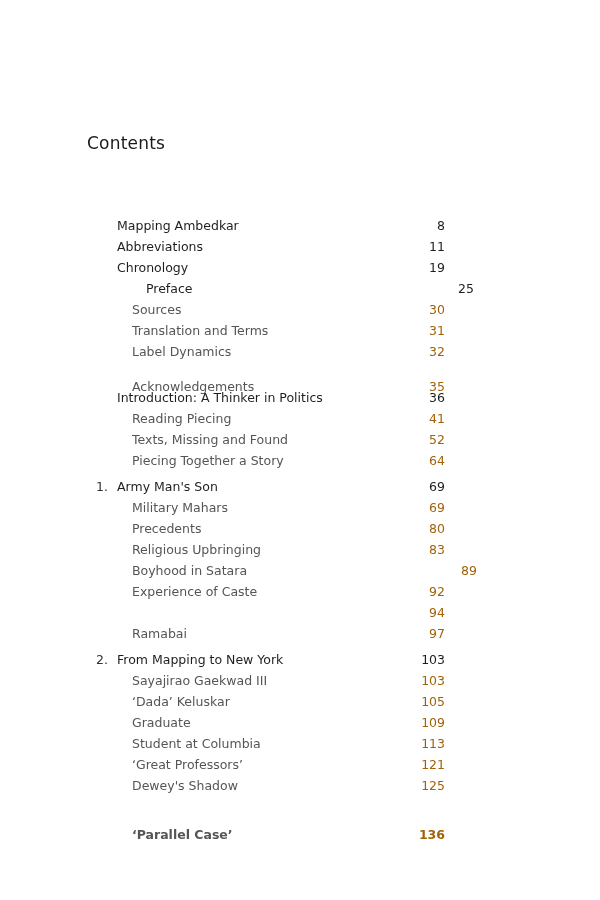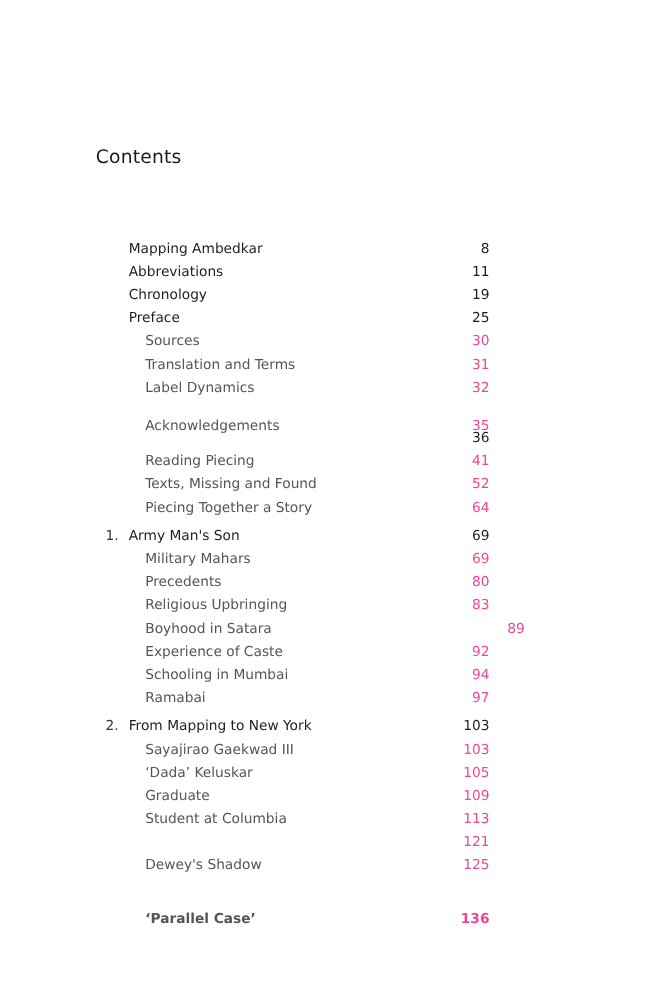--- a/index.html
+++ b/index.html
@@ -49,61 +49,62 @@
       white-space: nowrap;
     }
     .row .page {
       position: absolute;
       right: 83px;
       text-align: right;
     }
     .row.main .label { left: 117px; color: #1e1e1e; }
     .row.main .page { color: #1e1e1e; }
     .row.sub .label { left: 132px; color: #555; }
-    .row.sub .page { color: #ec4899; }
+    .row.sub .page { color: #a16207; }
   </style>
 </head>
 <body>
 
 <h1 class="page-title">Contents</h1>
 
 <div class="toc" id="toc">
     <div class="row main" style="top: 216px;">
       <span class="label">Mapping Ambedkar</span>
       <span class="page">8</span>
     </div>
     <div class="row main" style="top: 237px;">
       <span class="label">Abbreviations</span>
       <span class="page">11</span>
     </div>
     <div class="row main" style="top: 258px;">
       <span class="label">Chronology</span>
       <span class="page">19</span>
     </div>
-    <div class="row main" style="top: 279px;">
+    <div class="row main" style="top: 279px; margin-left: 29px;">
       <span class="label">Preface</span>
       <span class="page">25</span>
     </div>
     <div class="row sub" style="top: 300px;">
       <span class="label">Sources</span>
       <span class="page">30</span>
     </div>
     <div class="row sub" style="top: 321px;">
       <span class="label">Translation and Terms</span>
       <span class="page">31</span>
     </div>
     <div class="row sub" style="top: 342px;">
       <span class="label">Label Dynamics</span>
       <span class="page">32</span>
     </div>
     <div class="row sub" style="top: 377px;">
       <span class="label">Acknowledgements</span>
       <span class="page">35</span>
     </div>
     <div class="row main" style="top: 388px;">
+      <span class="label">Introduction: A Thinker in Politics</span>
       <span class="page">36</span>
     </div>
     <div class="row sub" style="top: 409px;">
       <span class="label">Reading Piecing</span>
       <span class="page">41</span>
     </div>
     <div class="row sub" style="top: 430px;">
       <span class="label">Texts, Missing and Found</span>
       <span class="page">52</span>
     </div>
@@ -130,21 +131,20 @@
     </div>
     <div class="row sub" style="top: 561px; padding-left: 32px;">
       <span class="label">Boyhood in Satara</span>
       <span class="page">89</span>
     </div>
     <div class="row sub" style="top: 582px;">
       <span class="label">Experience of Caste</span>
       <span class="page">92</span>
     </div>
     <div class="row sub" style="top: 603px;">
-      <span class="label">Schooling in Mumbai</span>
       <span class="page">94</span>
     </div>
     <div class="row sub" style="top: 624px;">
       <span class="label">Ramabai</span>
       <span class="page">97</span>
     </div>
     <div class="row main" style="top: 650px;">
       <span class="num">2.</span>
       <span class="label">From Mapping to New York</span>
       <span class="page">103</span>
@@ -159,20 +159,21 @@
     </div>
     <div class="row sub" style="top: 713px;">
       <span class="label">Graduate</span>
       <span class="page">109</span>
     </div>
     <div class="row sub" style="top: 734px;">
       <span class="label">Student at Columbia</span>
       <span class="page">113</span>
     </div>
     <div class="row sub" style="top: 755px;">
+      <span class="label">‘Great Professors’</span>
       <span class="page">121</span>
     </div>
     <div class="row sub" style="top: 776px;">
       <span class="label">Dewey's Shadow</span>
       <span class="page">125</span>
     </div>
     <div class="row sub" style="top: 825px; font-weight: bold;">
       <span class="label">‘Parallel Case’</span>
       <span class="page">136</span>
     </div>

